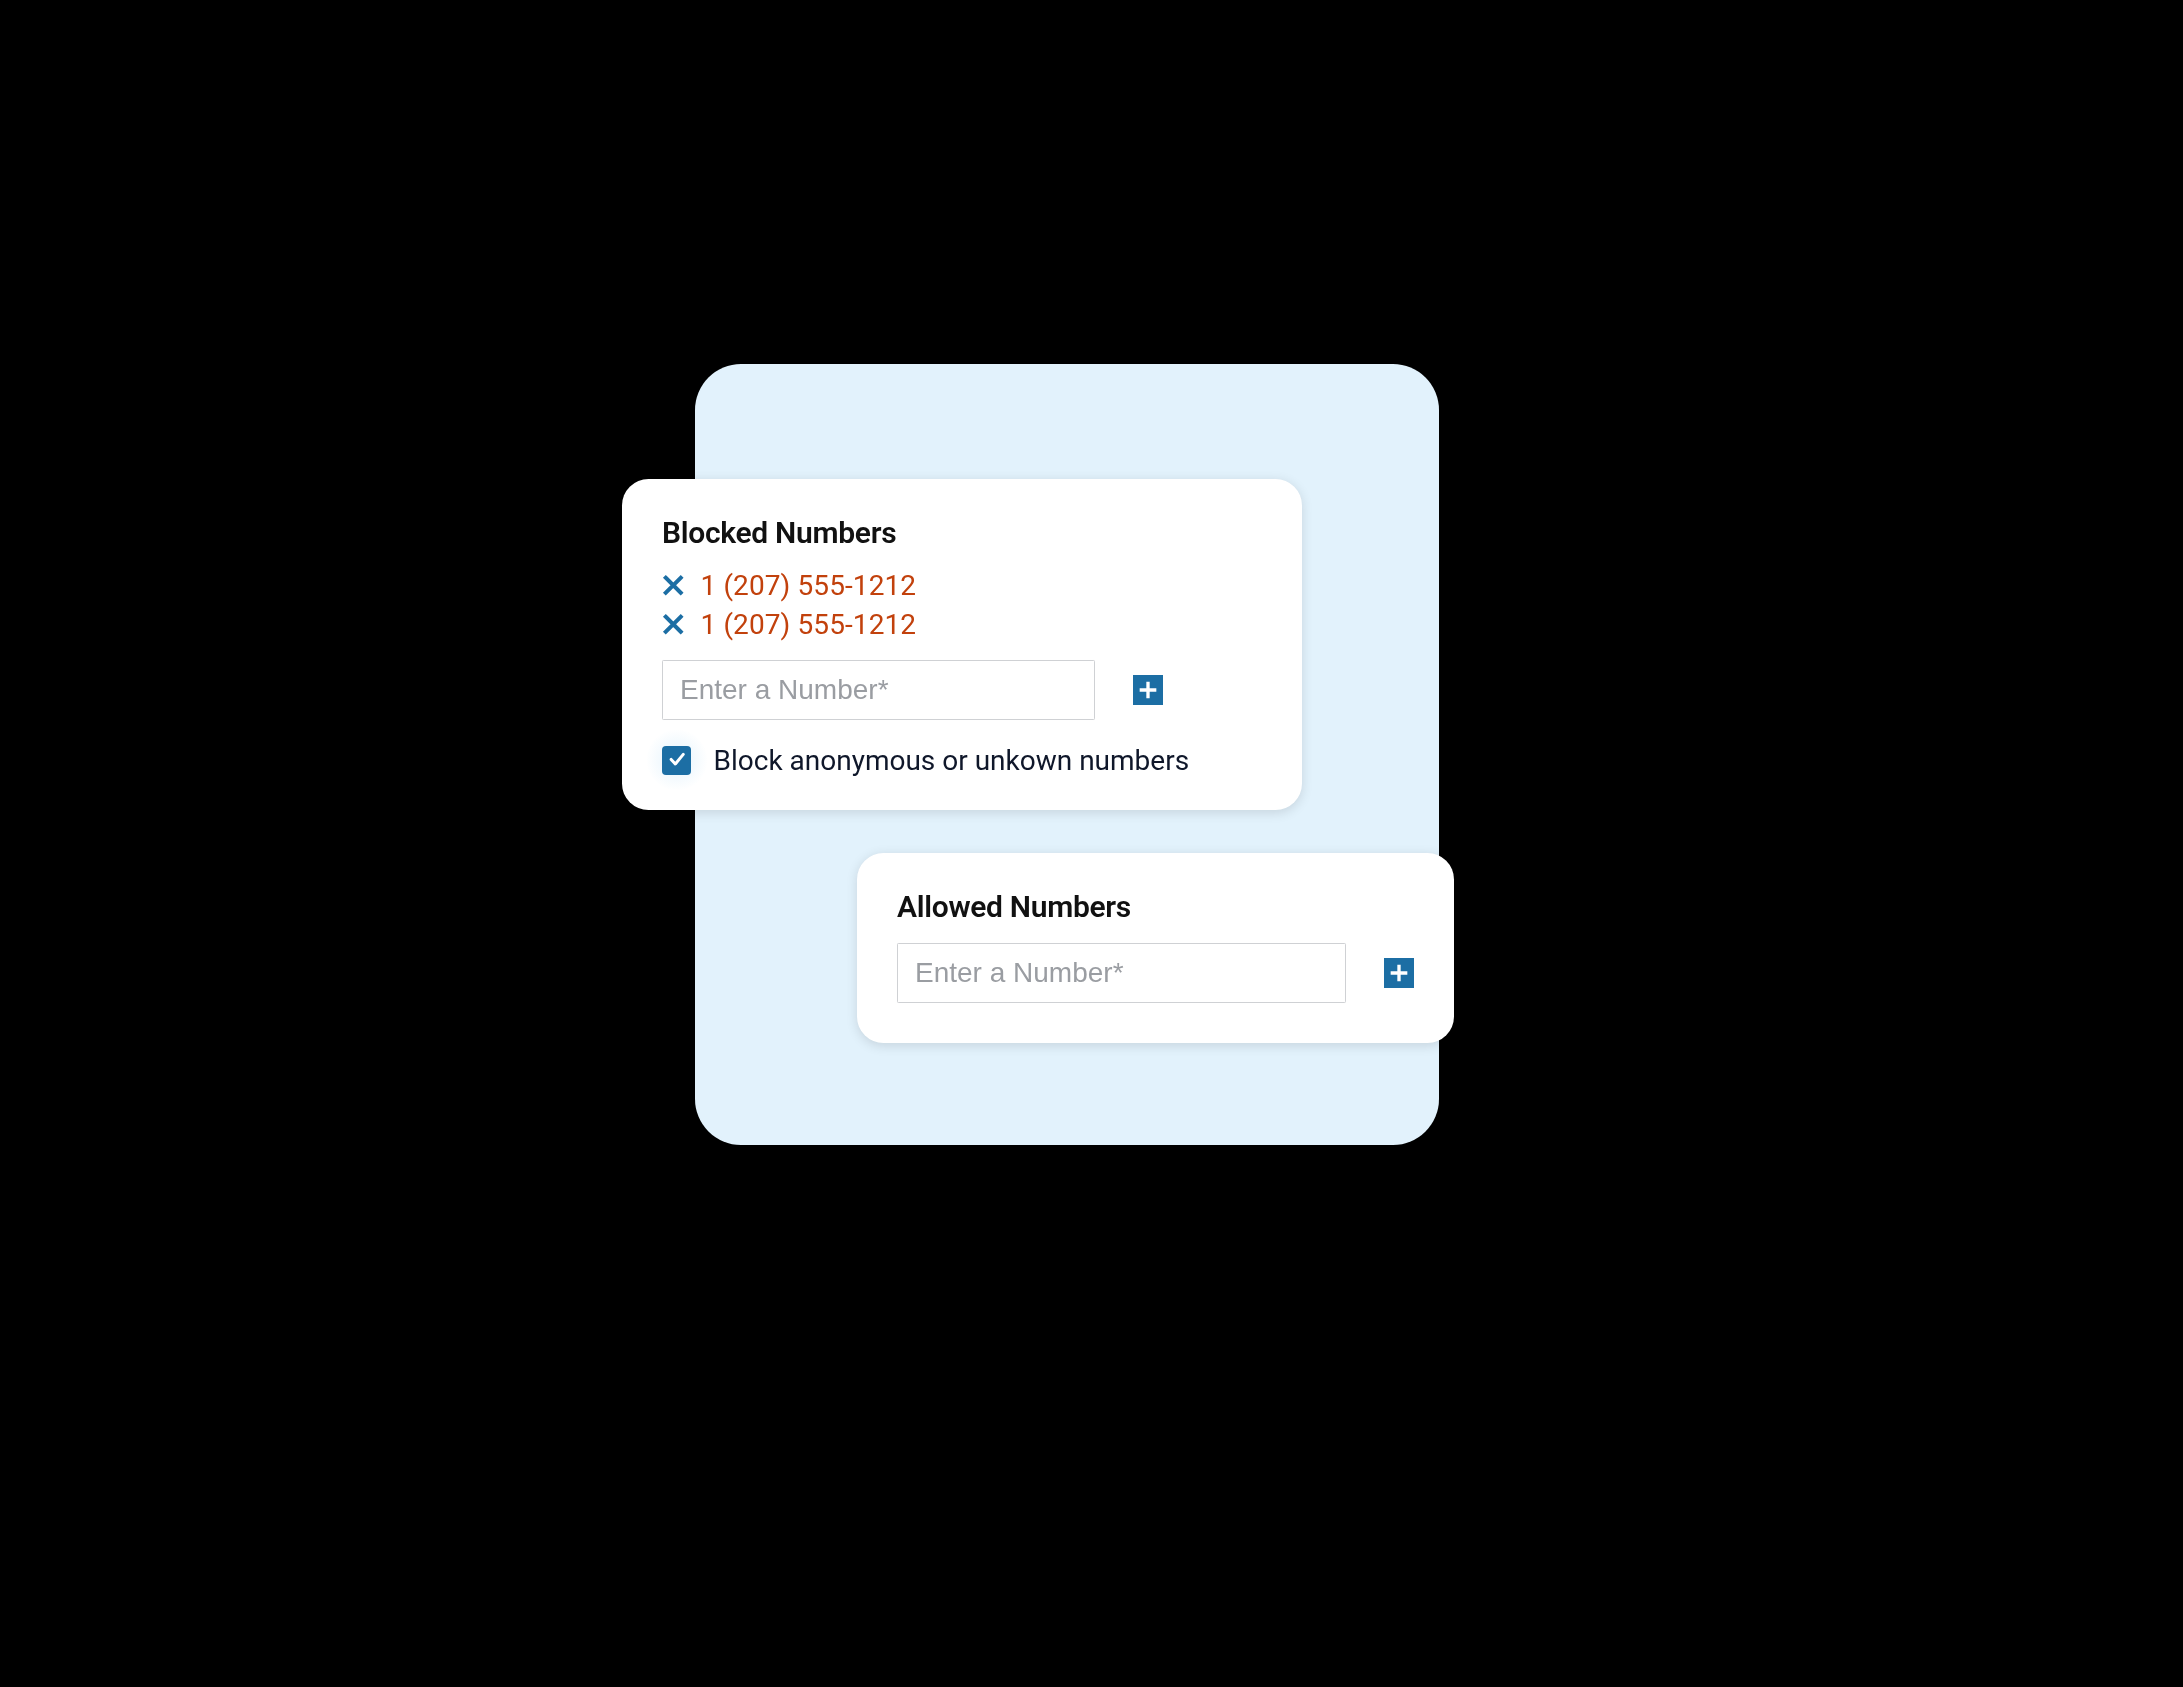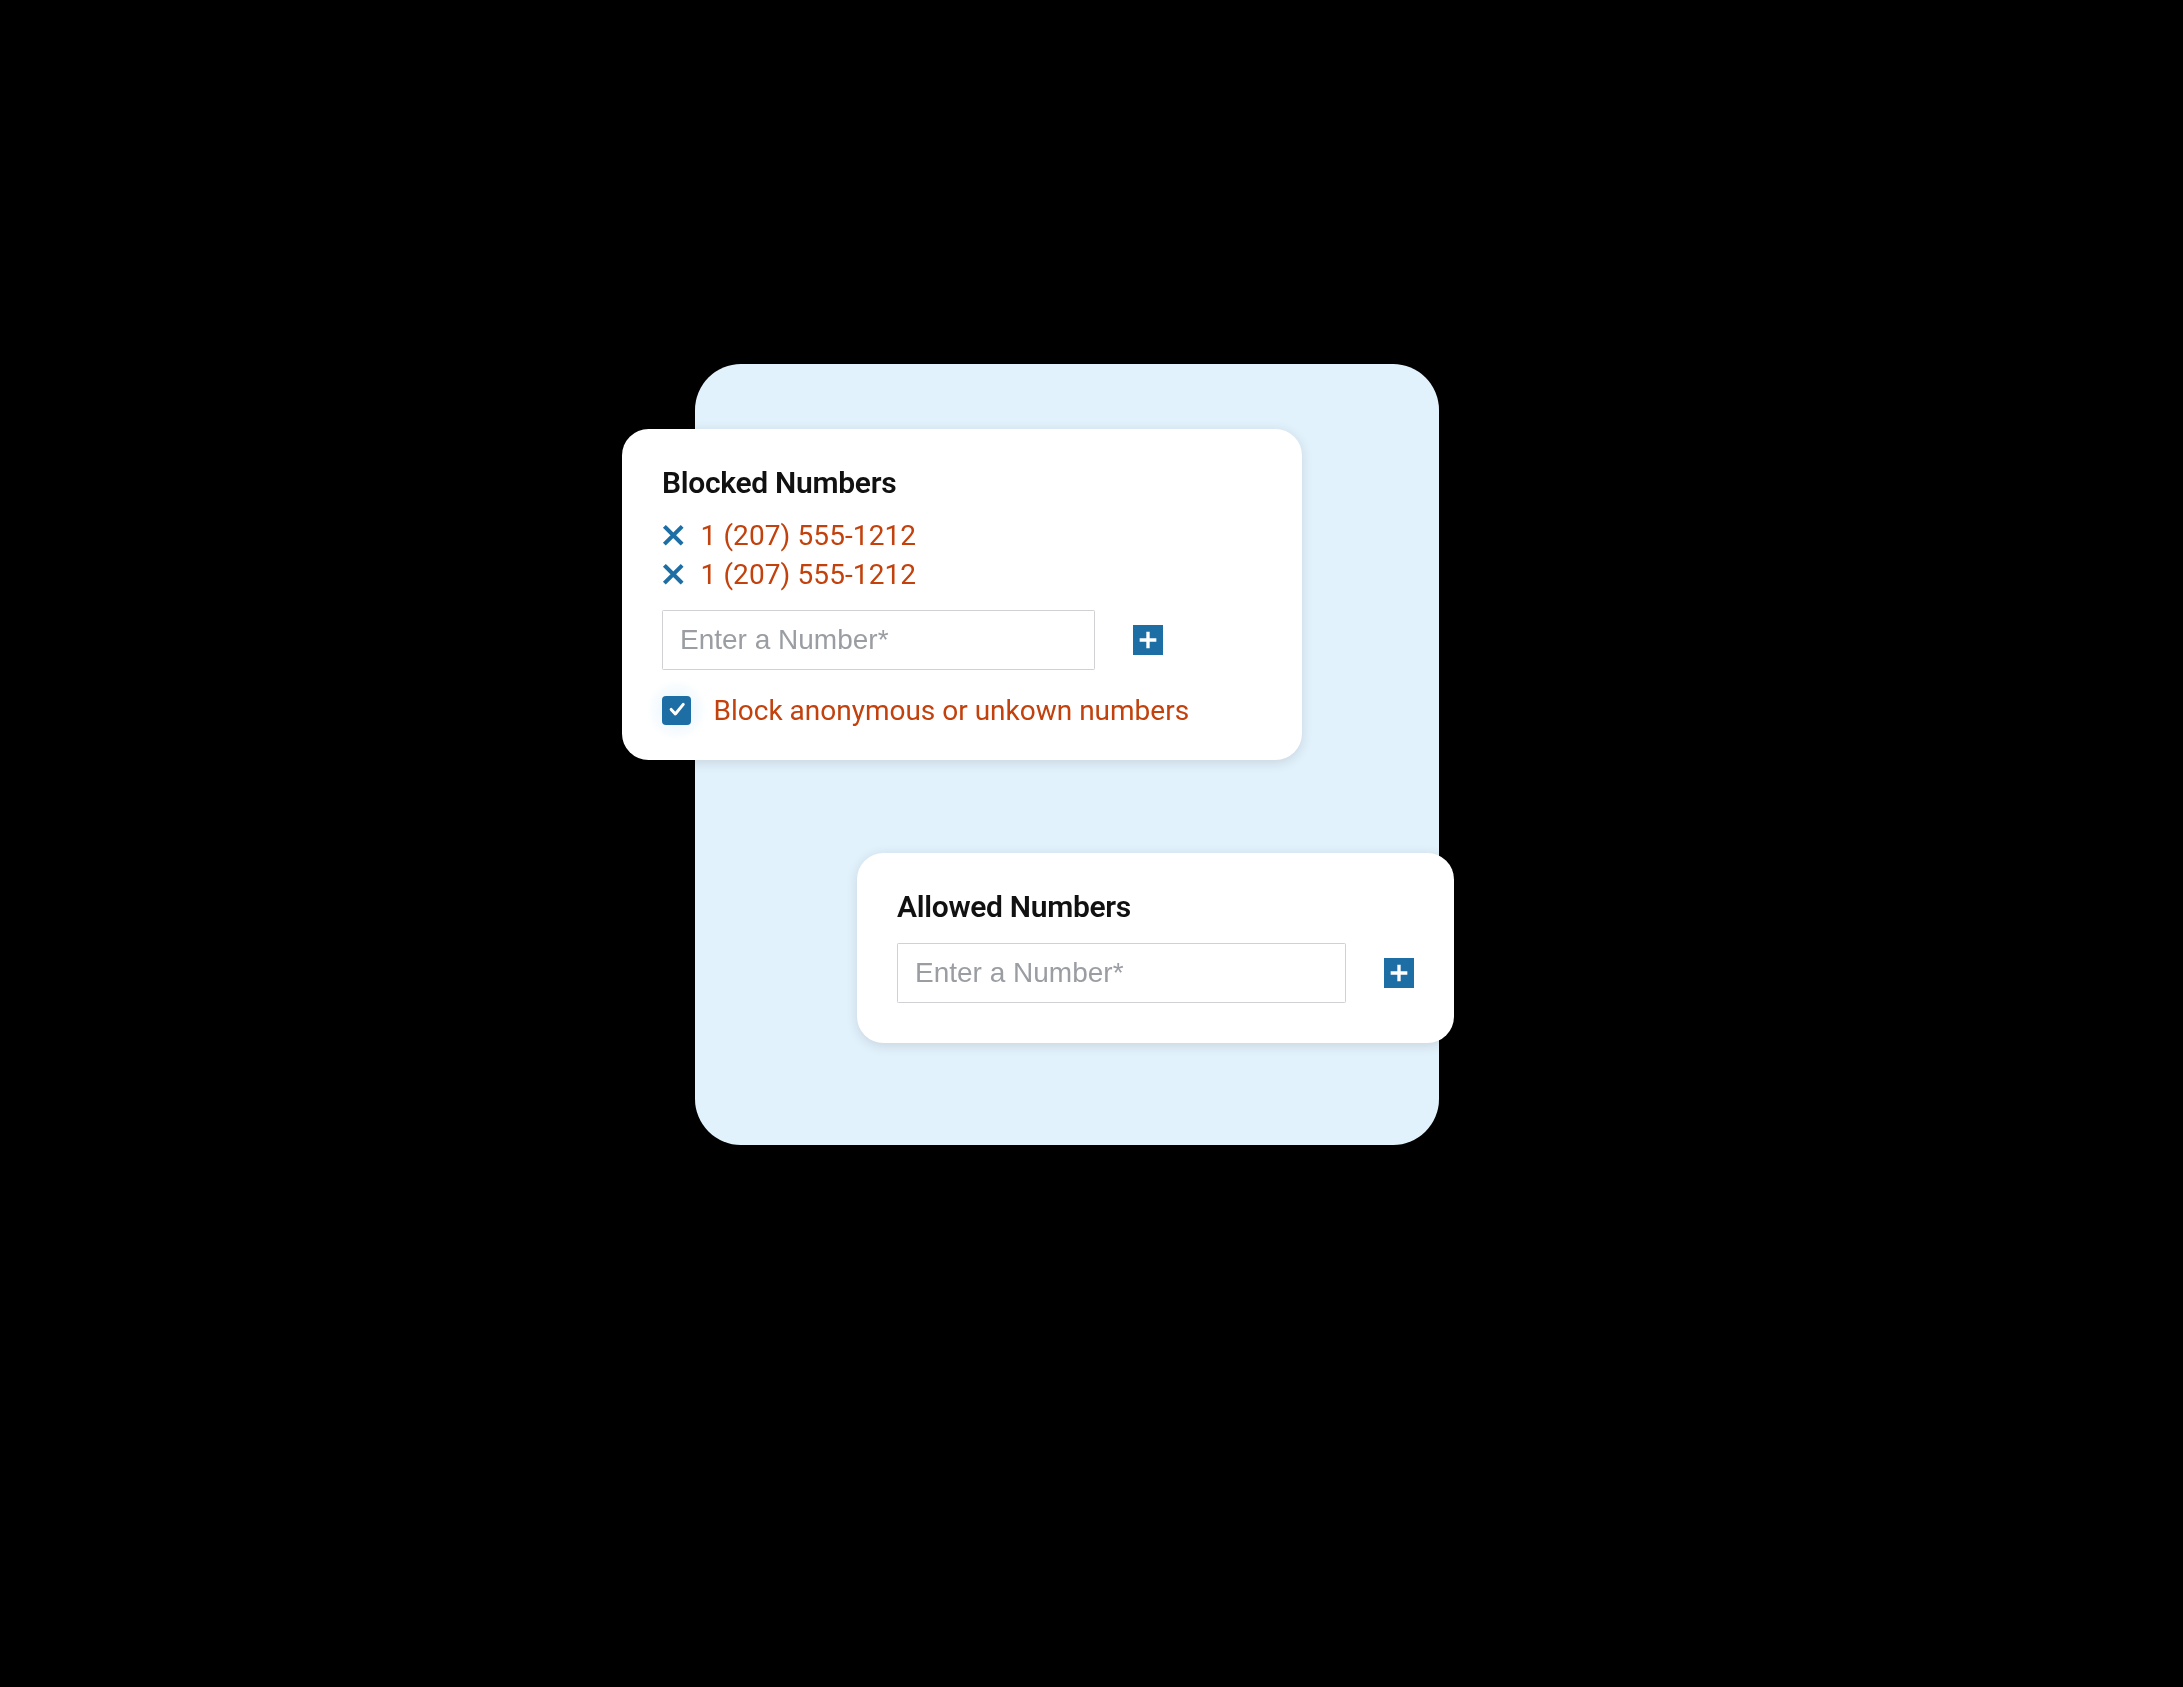--- a/index.html
+++ b/index.html
@@ -22,21 +22,21 @@
     width: 744px;
     height: 781px;
     background: #e2f2fc;
     border-radius: 46px;
   }
 
   
   .card-blocked {
     position: absolute;
     left: 622px;
-    top: 429px;
+    top: 479px;
     width: 680px;
     background: #ffffff;
     border-radius: 26.5px;
     box-shadow: 0 2.6px 12px rgba(0,0,0,0.12);
     padding: 36px 40px 33px 40px;
     box-sizing: border-box;
   }
 
   
   .card-allowed {
@@ -155,21 +155,21 @@
     height: 29px;
     background: #1c6ea4;
     border-radius: 4px;
     display:flex;
     align-items:center;
     justify-content:center;
   }
 
   .checkbox-label {
     font-size: 28px;
-    color: #c2410c;
+    color: #0f172a;
     margin-left: 22.5px;
   }
 
 </style>
 </head>
 <body>
 
 <div class="bg-panel"></div>
 
 <div class="card-blocked">

